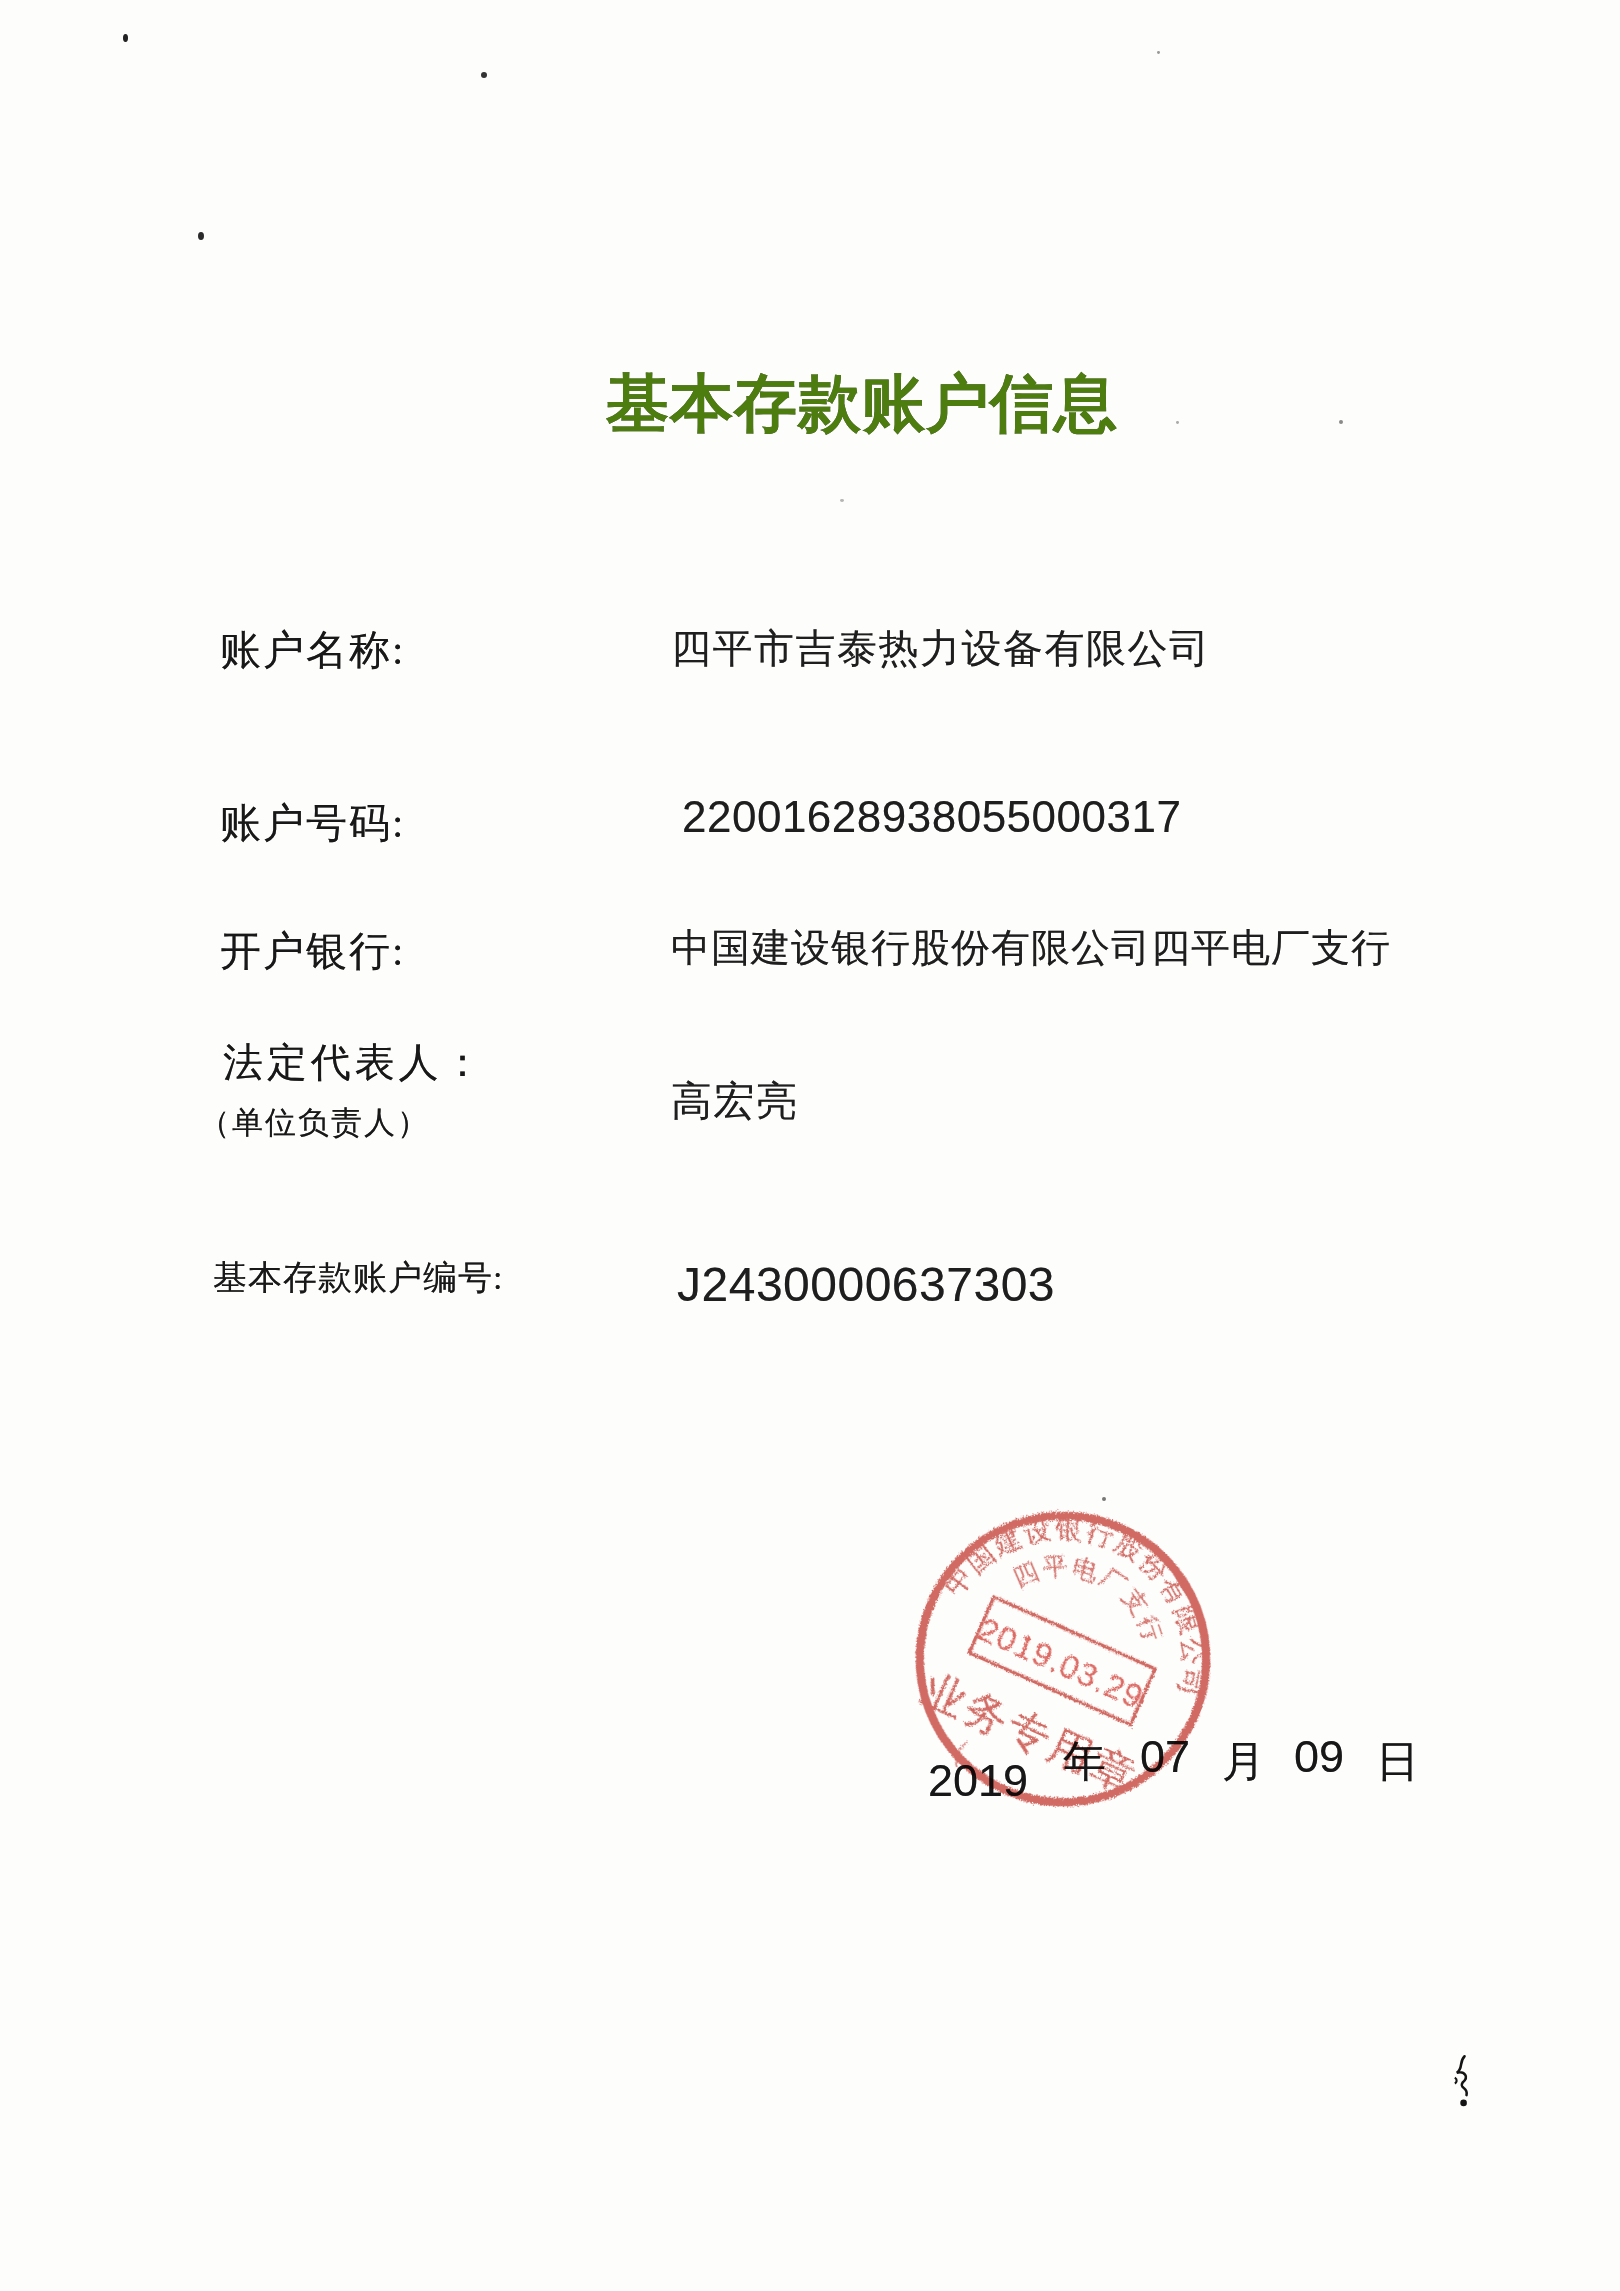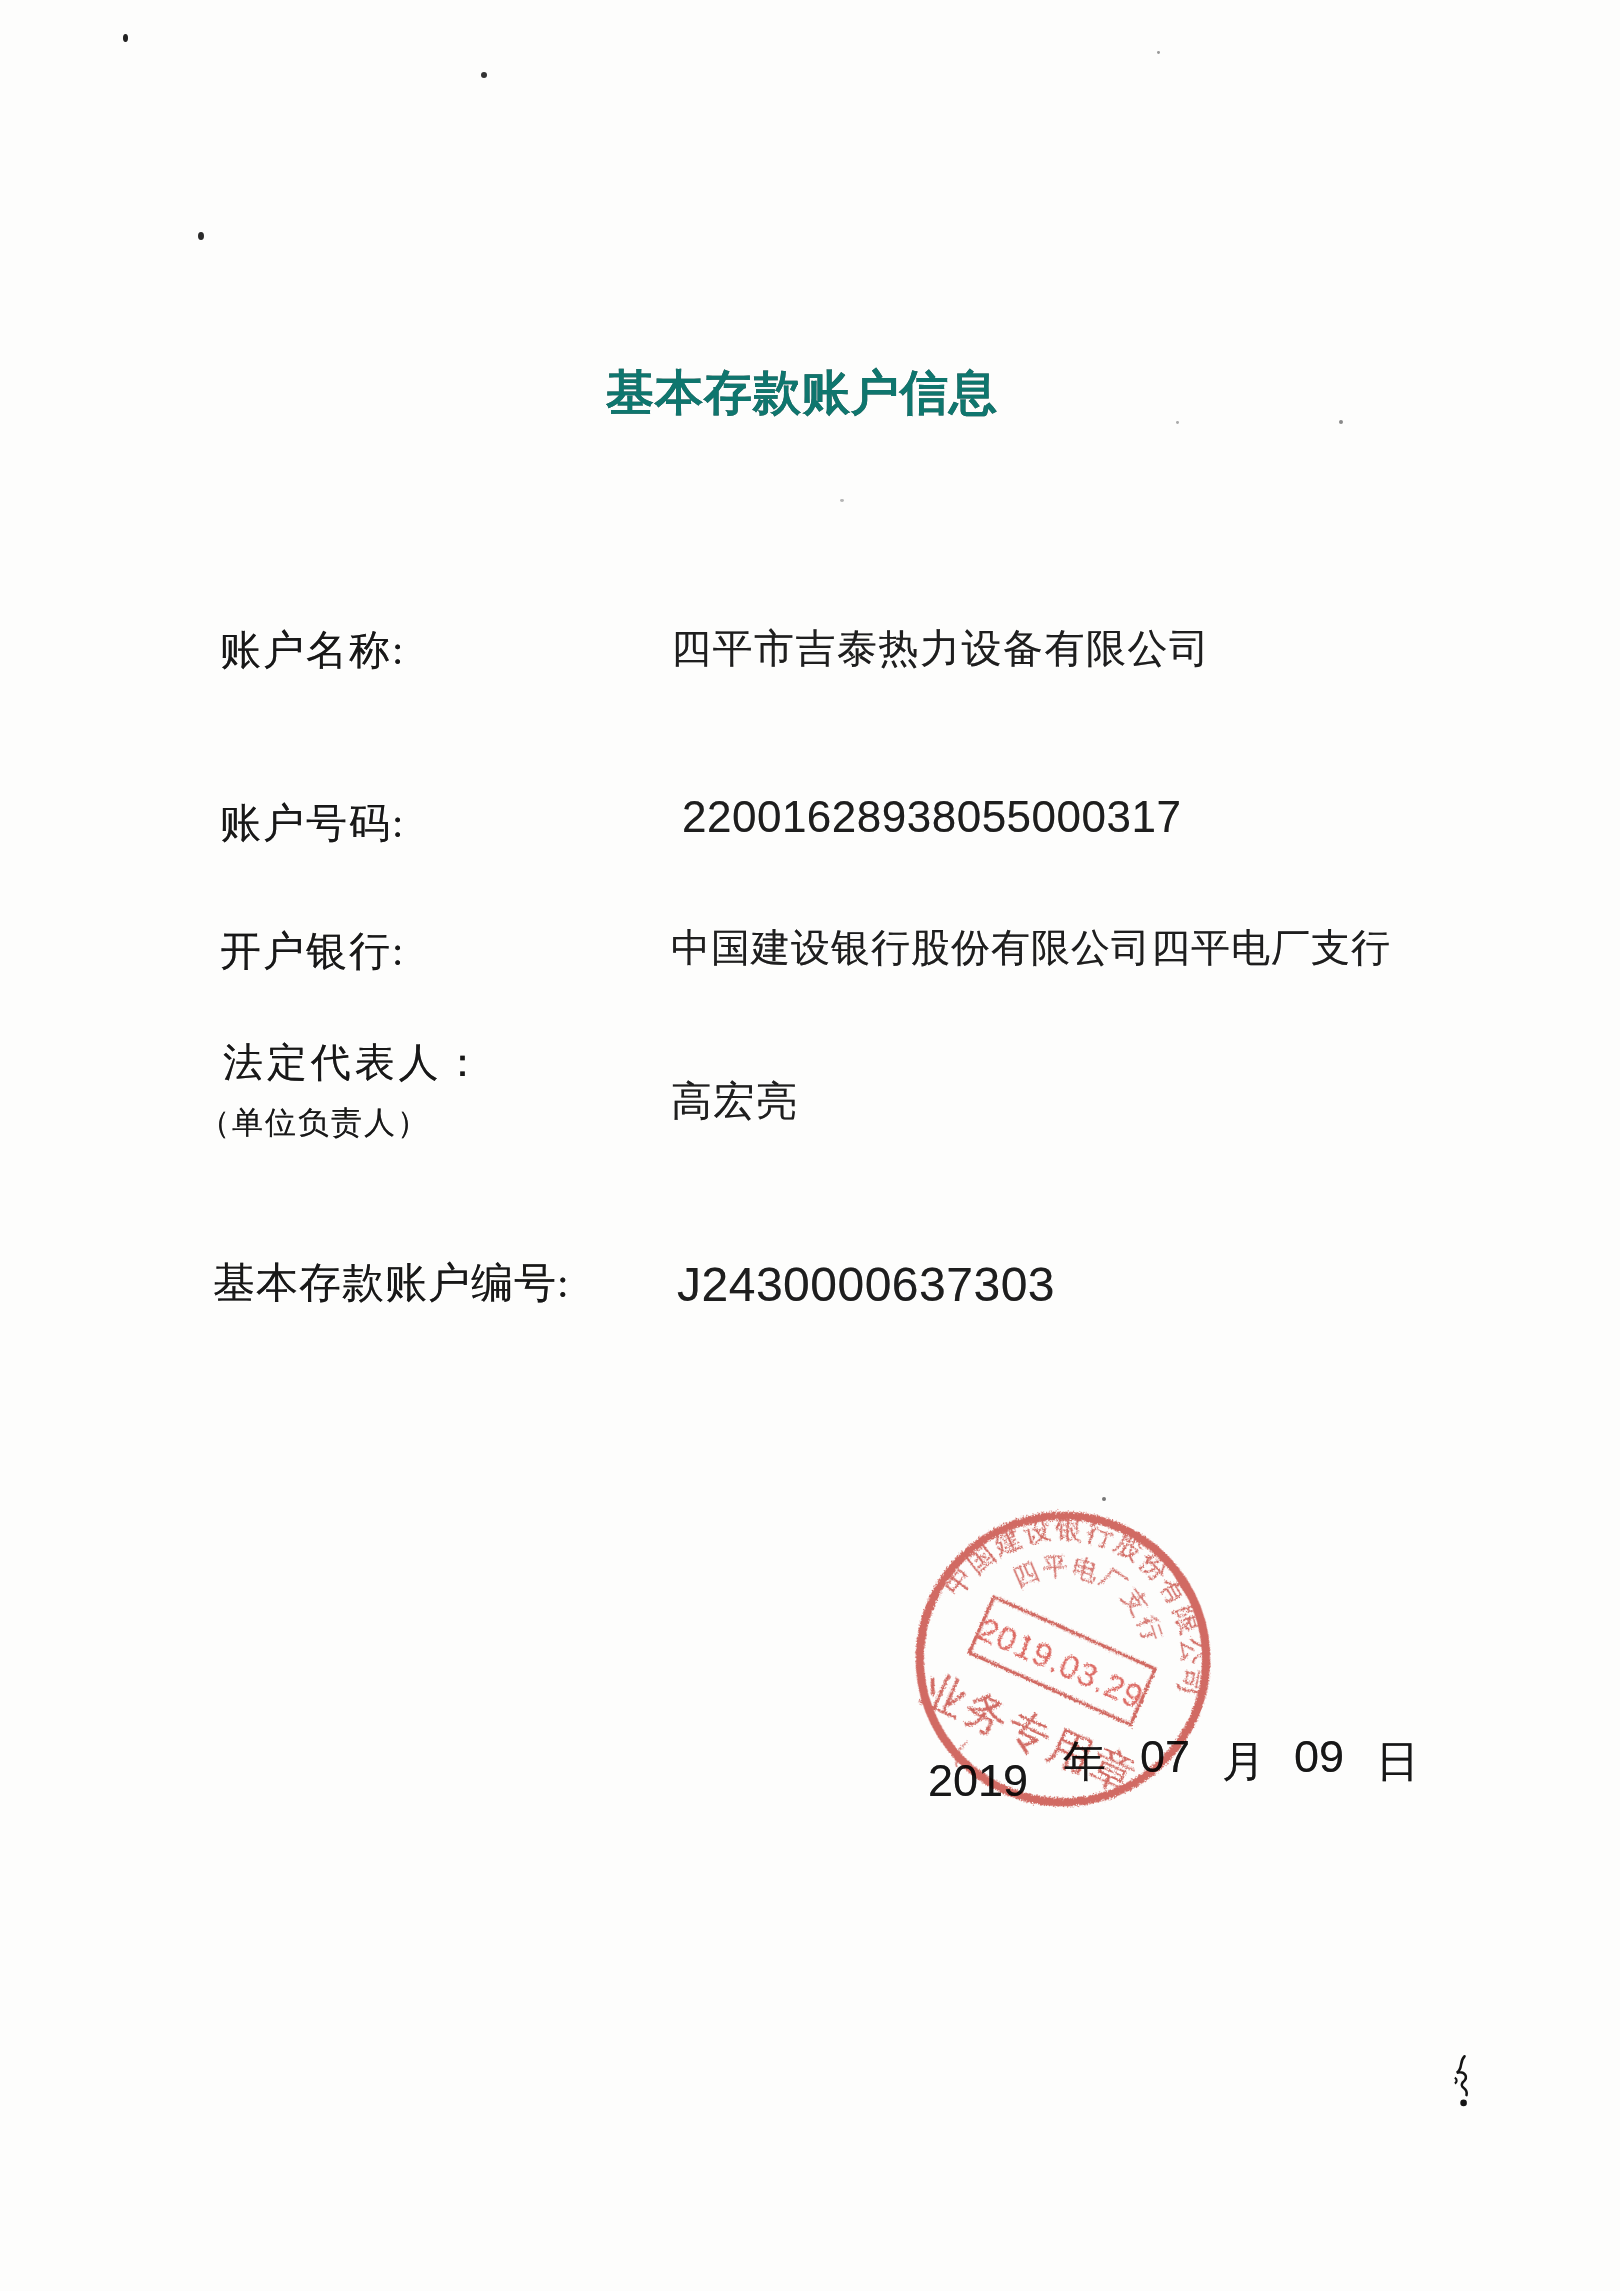--- a/index.html
+++ b/index.html
@@ -6,22 +6,22 @@
   .page{
     position:relative;
     width:1620px;height:2292px;
     background:#fdfdfc;
     overflow:hidden;
     font-family:"Liberation Serif","DejaVu Serif",serif;
     color:#1c1c1c;
   }
   .abs{position:absolute;}
   .title{
-    font-size:48px;font-weight:bold;letter-spacing:1px;
-    color:#0f766e;white-space:nowrap;
+    font-size:63px;font-weight:bold;letter-spacing:1px;
+    color:#4d7c0f;white-space:nowrap;
     text-shadow:0 0 0.6px rgba(20,20,20,.75);
   }
   .label{
     font-size:41px;letter-spacing:2px;white-space:nowrap;color:#181818;
     text-shadow:0 0 0.5px rgba(20,20,20,.65);
   }
   .value-cjk{
     font-size:40px;letter-spacing:1.5px;white-space:nowrap;color:#1e1e1e;
     text-shadow:0 0 0.4px rgba(30,30,30,.5);
   }
@@ -68,21 +68,21 @@
     <span class="abs value-cjk" style="left:671px;top:921px;font-size:39px;letter-spacing:1px;">中国建设银行股份有限公司四平电厂支行</span>
   </div>
 
   <div>
     <span class="abs label" style="left:223px;top:1035px;letter-spacing:3.9px;font-size:40px;">法定代表人：</span>
     <span class="abs label" style="left:199px;top:1102px;letter-spacing:2px;font-size:31px;">（单位负责人）</span>
     <span class="abs value-cjk" style="left:671px;top:1074px;font-size:41px;">高宏亮</span>
   </div>
 
   <div>
-    <span class="abs label" style="left:213px;top:1255px;letter-spacing:1px;font-size:42px;">基本存款账户编号:</span>
+    <span class="abs label" style="left:213px;top:1255px;letter-spacing:1px;font-size:34px;">基本存款账户编号:</span>
     <span class="abs value-num" style="left:666px;top:1257px;font-size:48px;">J2430000637303</span>
   </div>
 
   <div>
     <span class="abs date-num" style="left:928px;top:1731px;margin-top:24px;">2019</span>
     <span class="abs date-cjk" style="left:1063px;top:1733px;">年</span>
     <span class="abs date-num" style="left:1140px;top:1731px;">07</span>
     <span class="abs date-cjk" style="left:1222px;top:1733px;">月</span>
     <span class="abs date-num" style="left:1294px;top:1731px;">09</span>
     <span class="abs date-cjk" style="left:1376px;top:1733px;">日</span>

